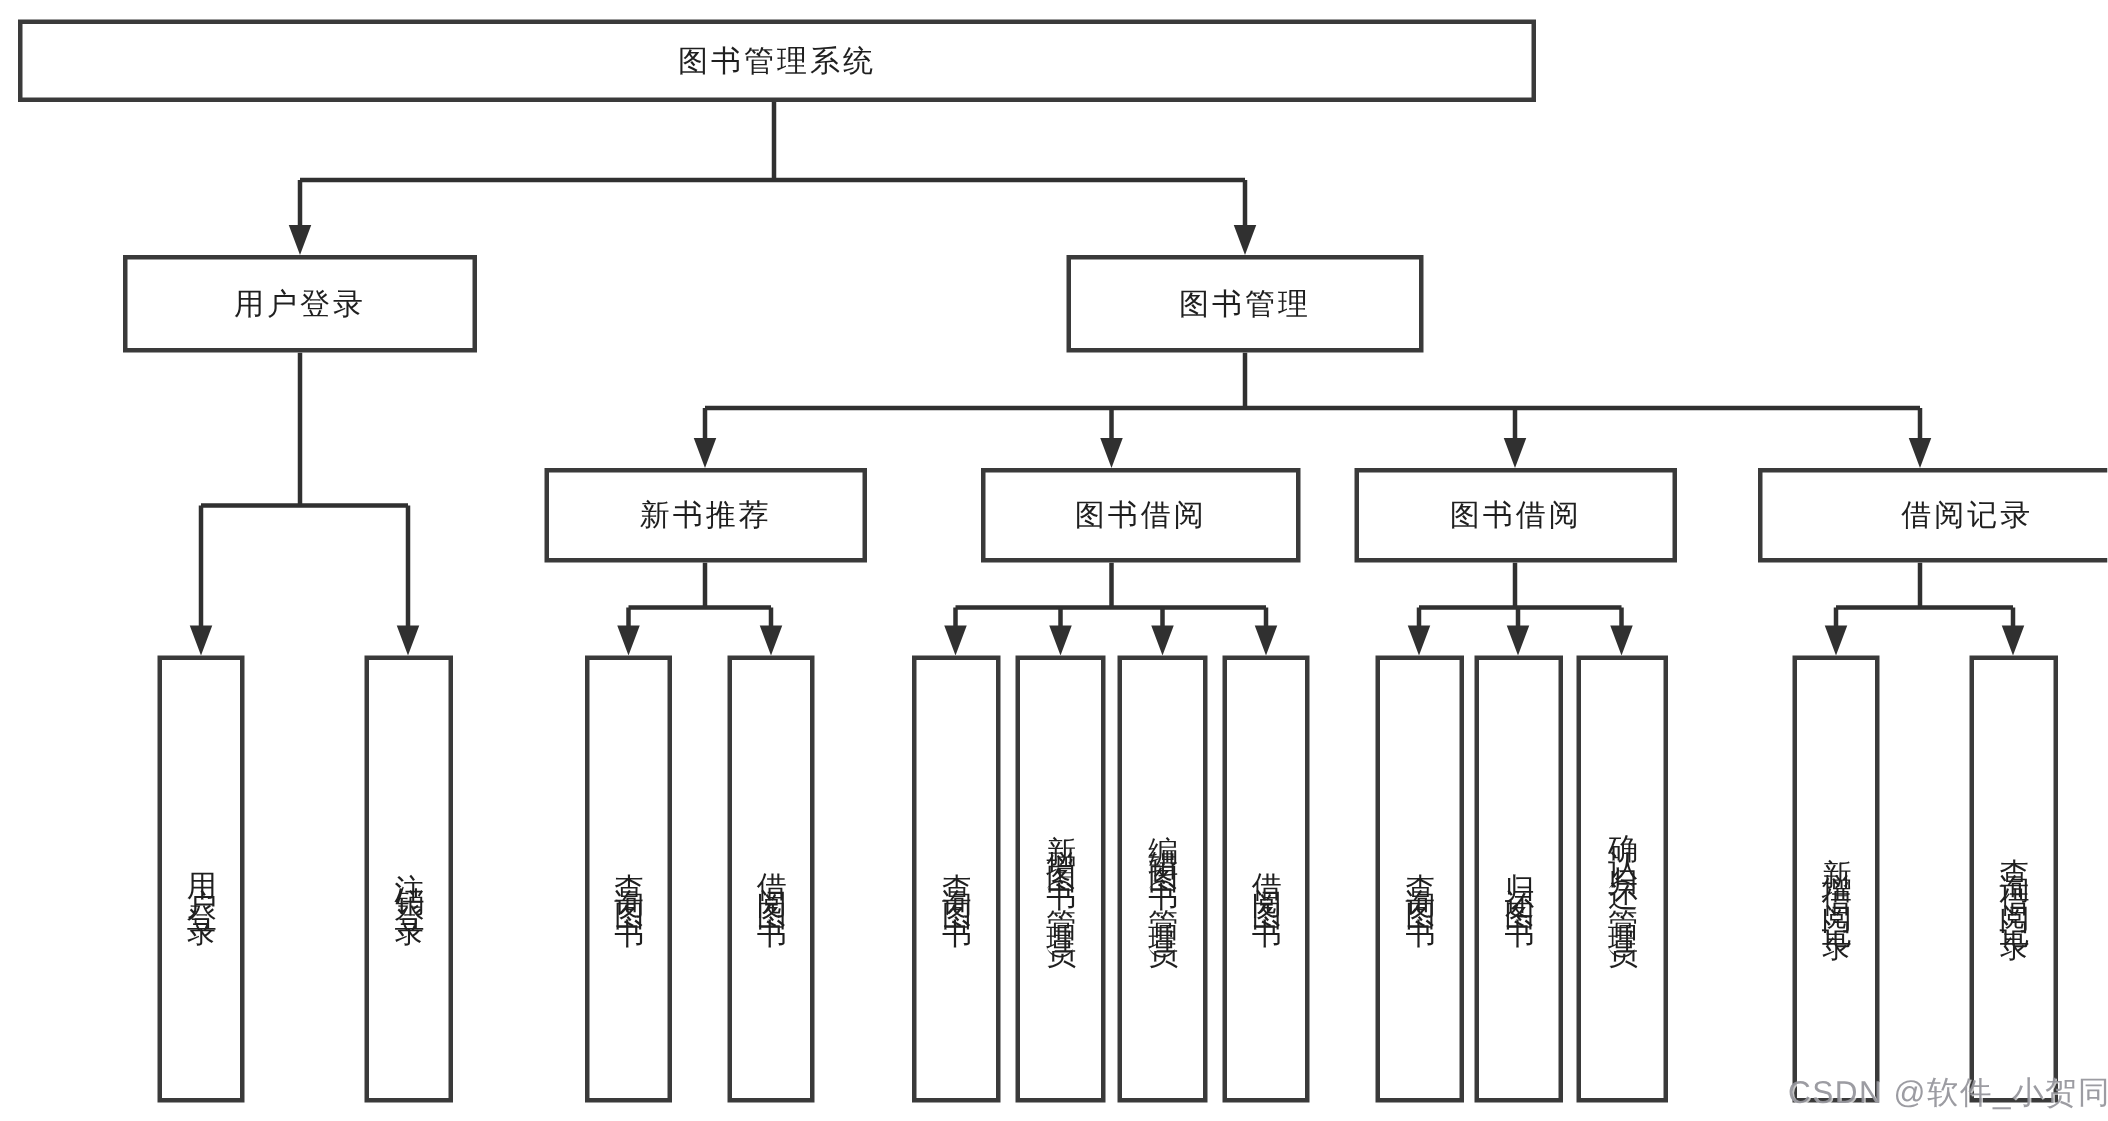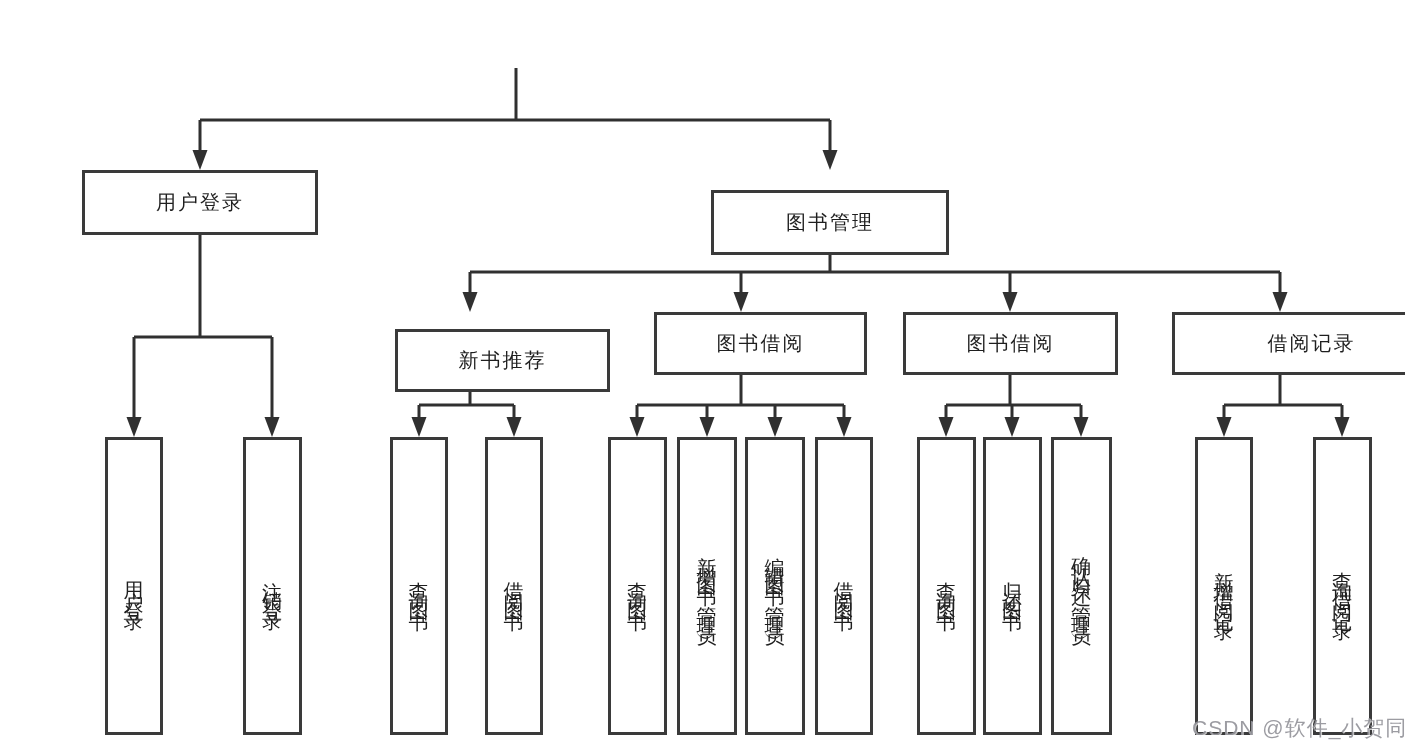--- a/index.html
+++ b/index.html
@@ -41,24 +41,24 @@
     font-size: 20px;
     line-height: 1;
     white-space: nowrap;
   }
 
   
   #n-root        { left: 12px;  top: 13px;  width: 1012px; height: 55px; }
 
   
   #n-user-login  { left: 82px;  top: 170px; width: 236px; height: 65px; }
-  #n-book-mgmt   { left: 711px; top: 170px; width: 238px; height: 65px; margin-top: 20px; }
-
-  
-  #n-new-book    { left: 363px;  top: 329px; width: 215px; height: 63px; margin-left: 32px; }
+  #n-book-mgmt   { left: 711px; top: 170px; width: 238px; height: 65px; }
+
+  
+  #n-new-book    { left: 363px;  top: 312px; width: 215px; height: 63px; }
   #n-book-borrow { left: 654px;  top: 312px; width: 213px; height: 63px; }
   #n-current     { left: 903px;  top: 312px; width: 215px; height: 63px; }
   #n-record      { left: 1172px; top: 312px; width: 240px; height: 63px; padding-left: 39px; }
 
   
   .leaf { top: 437px; height: 298px; }
   #n-l1  { left: 105px;  width: 58px; }
   #n-l2  { left: 243px;  width: 59px; }
   #n-l3  { left: 390px;  width: 58px; }
   #n-l4  { left: 485px;  width: 58px; }
@@ -122,20 +122,23 @@
       <polygon points="767.5,417 782.5,417 775,437"></polygon>
       <polygon points="836.5,417 851.5,417 844,437"></polygon>
       <polygon points="938.5,417 953.5,417 946,437"></polygon>
       <polygon points="1004.5,417 1019.5,417 1012,437"></polygon>
       <polygon points="1073.5,417 1088.5,417 1081,437"></polygon>
       <polygon points="1216.5,417 1231.5,417 1224,437"></polygon>
       <polygon points="1334.5,417 1349.5,417 1342,437"></polygon>
     </g>
   </svg>
 
+  <div class="node" id="n-root">
+    <span>图书管理系统</span>
+  </div>
 
   <div class="node" id="n-user-login">
     <span>用户登录</span>
   </div>
   <div class="node" id="n-book-mgmt">
     <span>图书管理</span>
   </div>
 
   <div class="node" id="n-new-book">
     <span>新书推荐</span>

